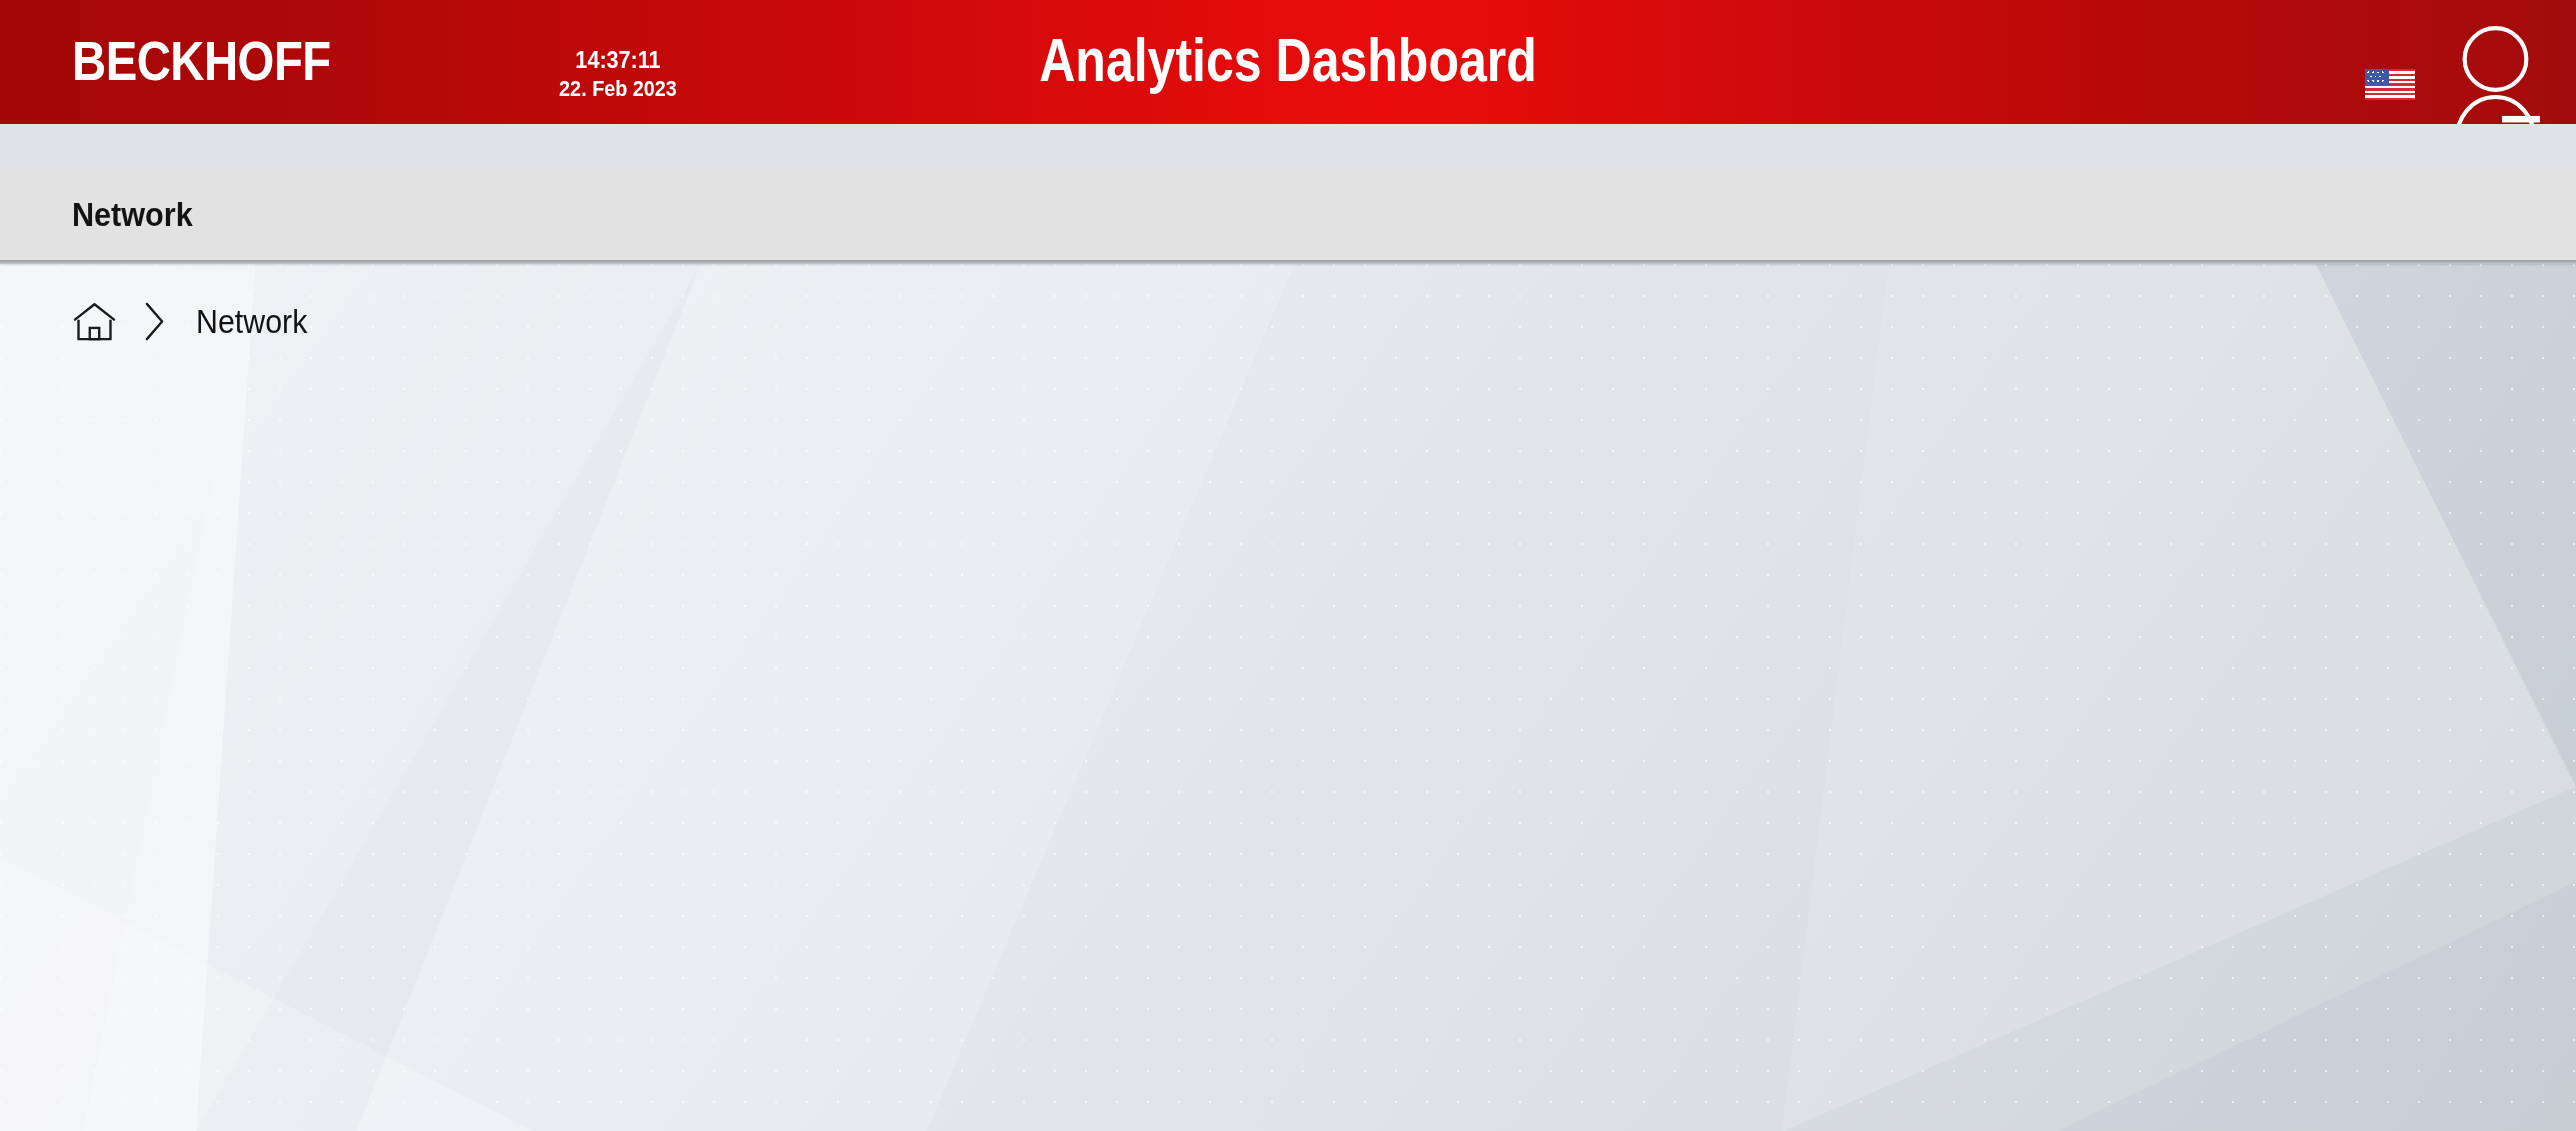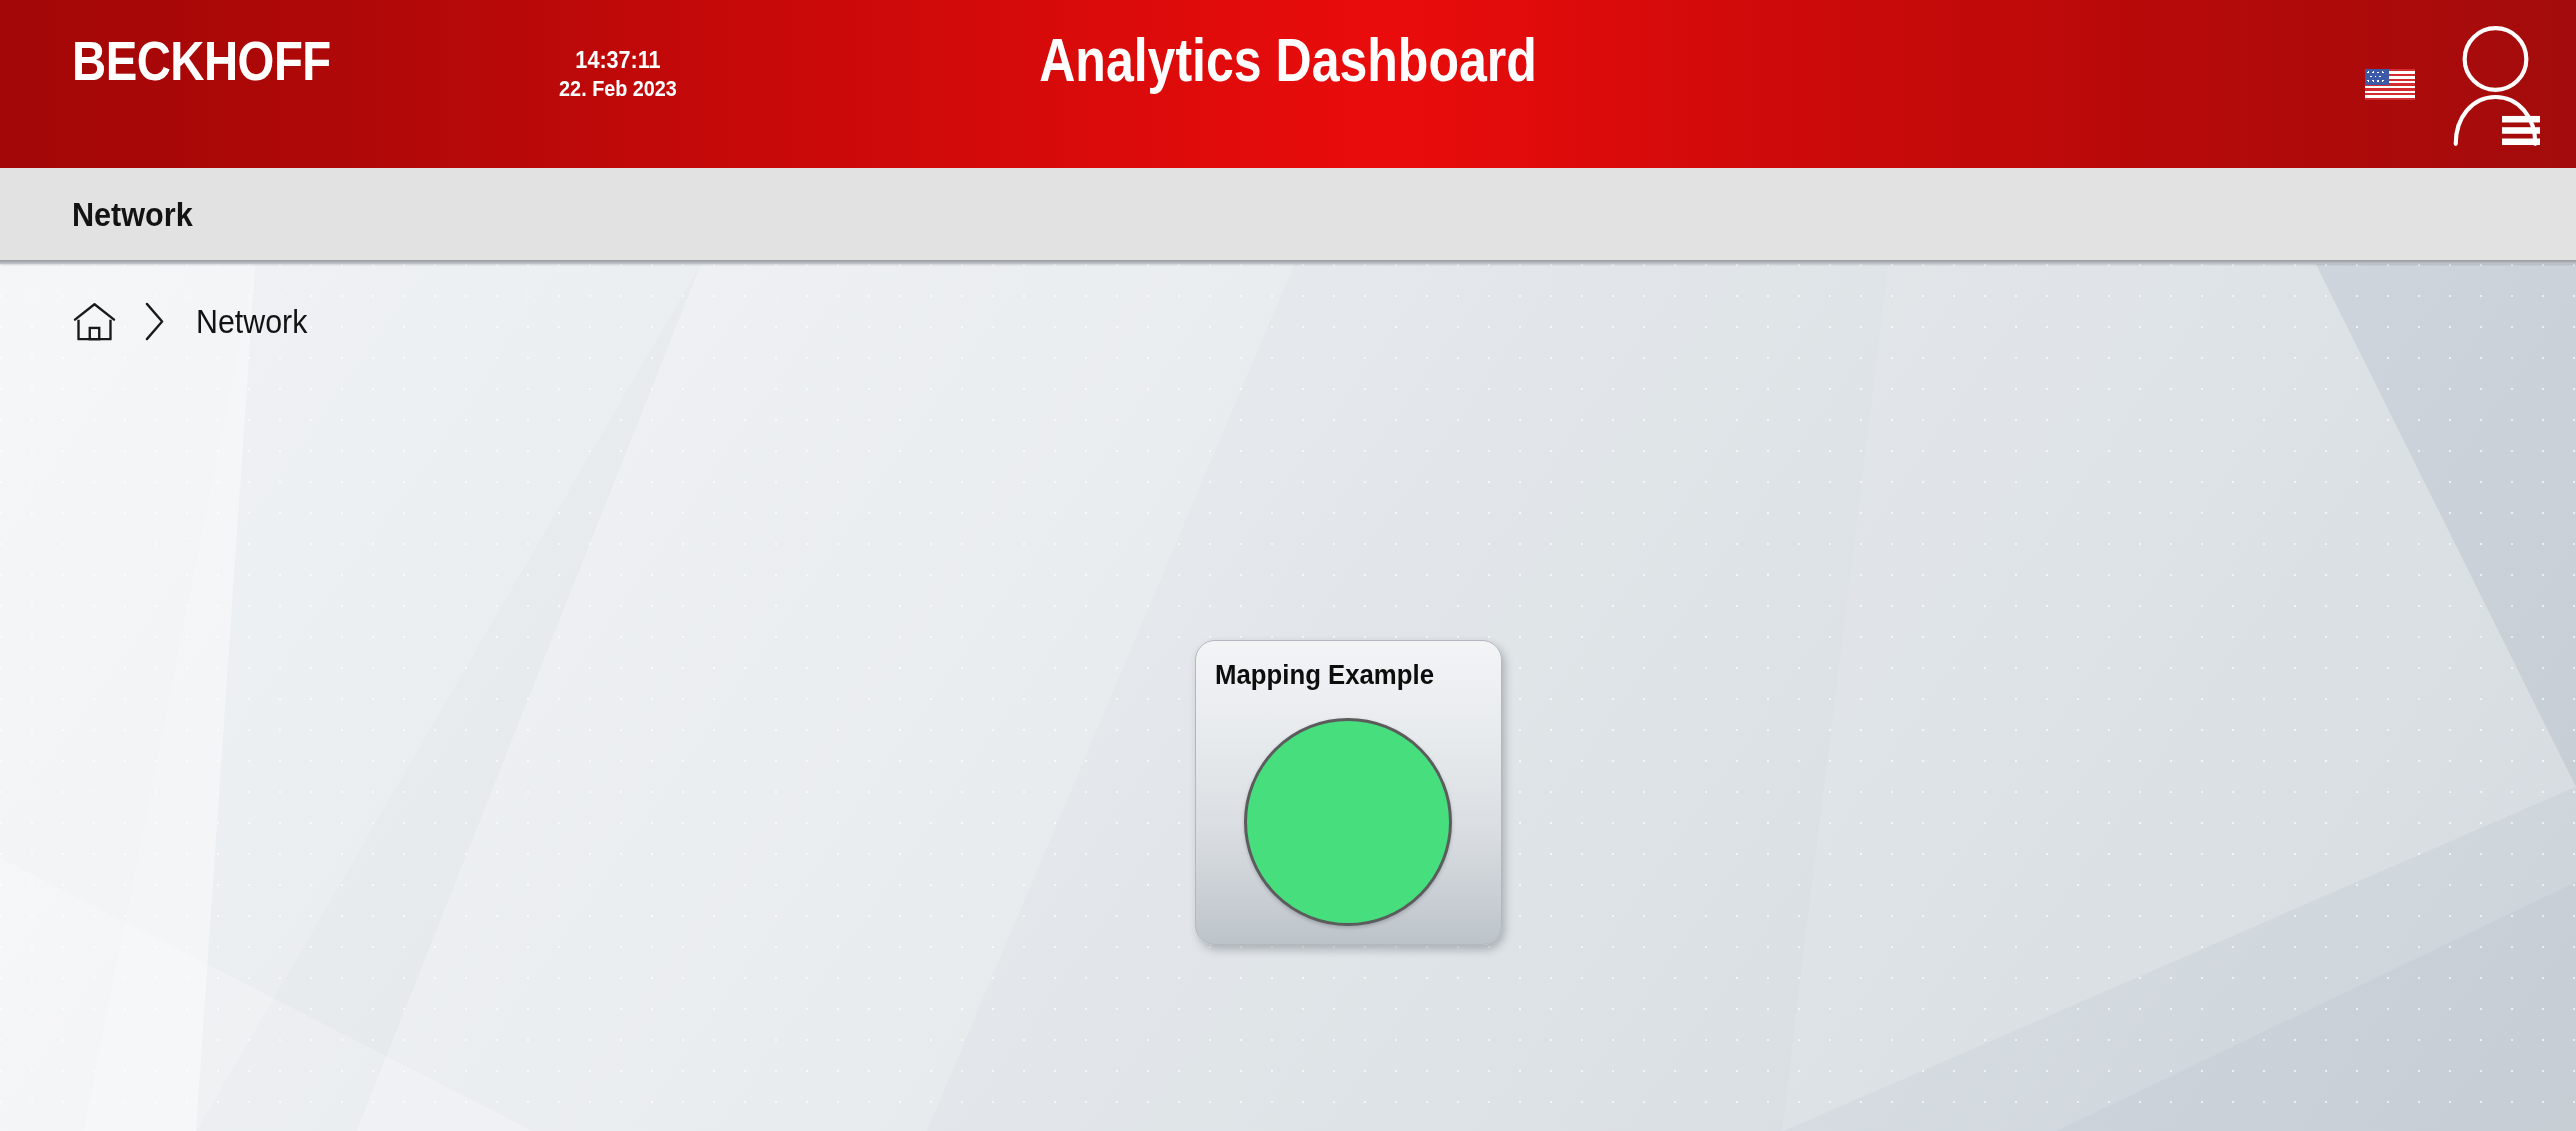--- a/index.html
+++ b/index.html
@@ -17,21 +17,21 @@
     width: 2576px;
     height: 1131px;
     overflow: hidden;
   }
 
   
   .header {
     position: absolute;
     left: 0; top: 0;
     width: 2576px;
-    height: 168px;
+    height: 124px;
     background: linear-gradient(to right,
         #a30707 0%,
         #b00808 14%,
         #c80909 30%,
         #e00b0b 47%,
         #ea0c0c 54%,
         #d00a0a 68%,
         #b60909 84%,
         #a30c0c 100%);
     overflow: hidden;
@@ -329,20 +329,16 @@
         </svg>
       </div>
       <div class="chev-icon">
         <svg viewBox="0 0 46 72" xmlns="http://www.w3.org/2000/svg">
           <path d="M10 6 L36 36 L10 66" fill="none" stroke="#1a1a1a" stroke-width="4" stroke-linecap="round" stroke-linejoin="round"></path>
         </svg>
       </div>
       <div class="breadcrumb-label">Network</div>
     </div>
 
-    <div class="widget">
-      <div class="widget-title">Mapping Example</div>
-      <div class="status-lamp"></div>
-    </div>
 
   </div>
 </div>
 
 
 </body></html>

